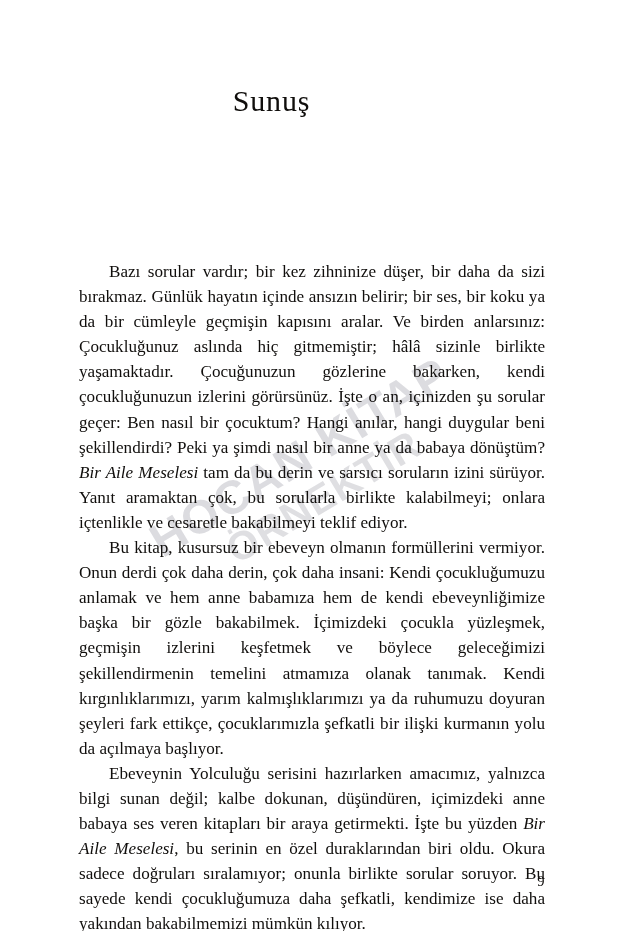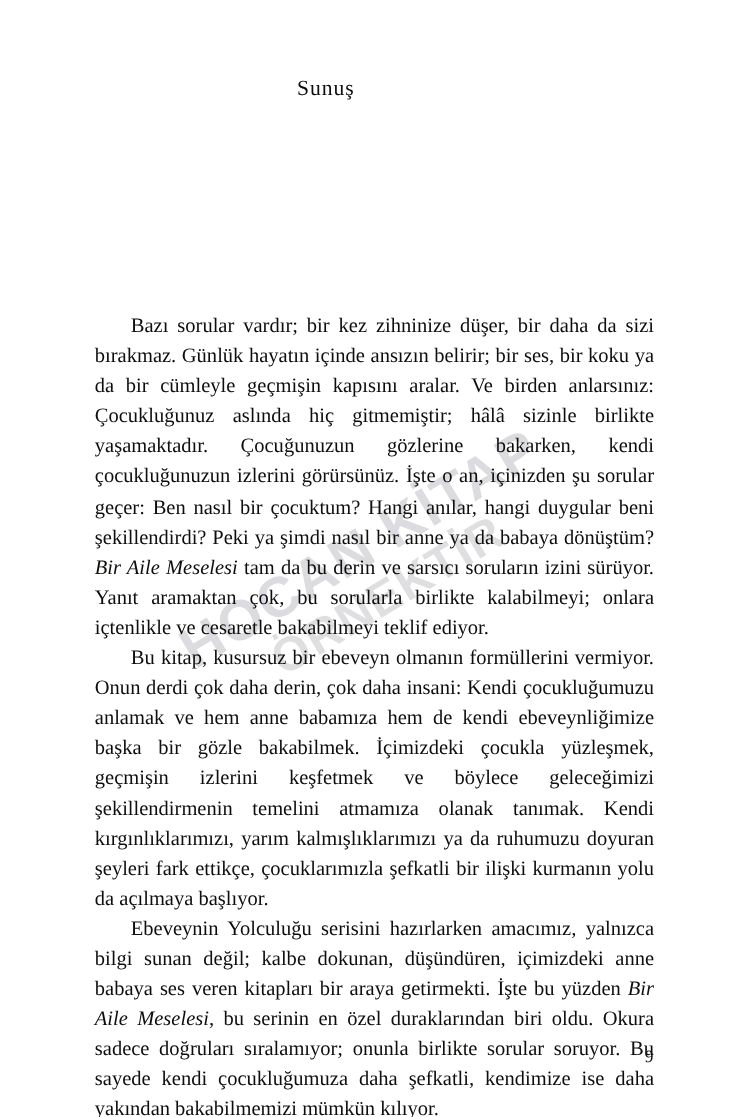--- a/index.html
+++ b/index.html
@@ -56,24 +56,24 @@
     color: #dcdcdf;
     line-height: 1.02;
     margin-top: 2px;
     white-space: nowrap;
   }
 
   
   .chapter-title {
     position: absolute;
     left: 0;
-    top: 51px;
+    top: 64px;
     width: 543px;
     text-align: center;
-    font-size: 18px;
+    font-size: 30px;
     font-weight: 400;
     letter-spacing: 0.8px;
     z-index: 2;
   }
 
   
   .text-block {
     position: absolute;
     left: 79px;
     top: 259px;

